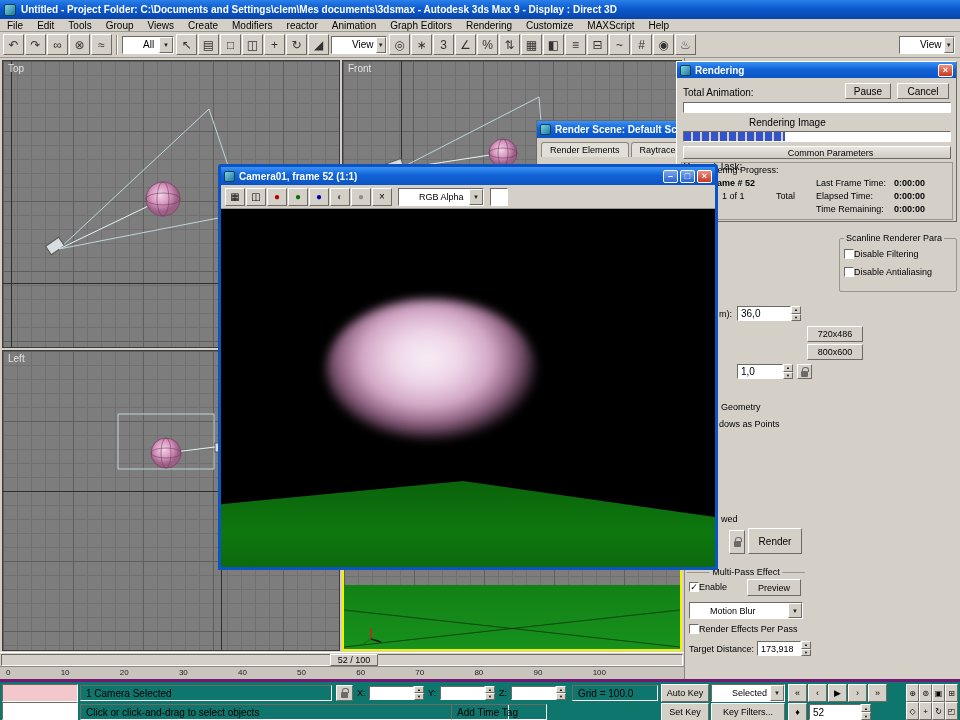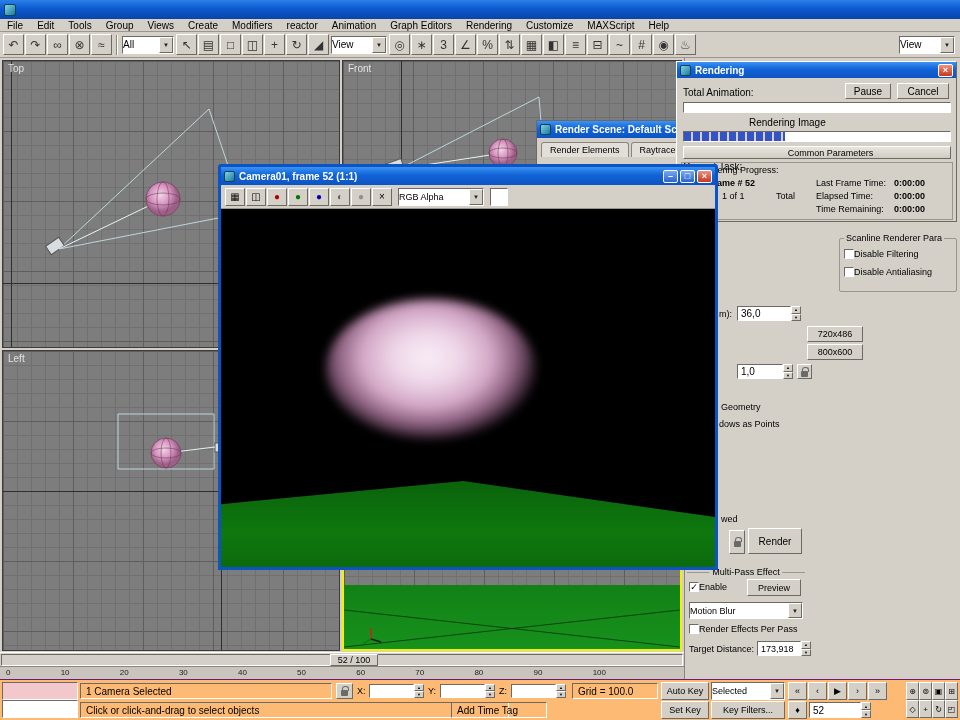--- a/index.html
+++ b/index.html
@@ -12,21 +12,21 @@
 
   
   #titlebar{left:0;top:0;width:960px;height:19px;background:linear-gradient(180deg,#2a80e8 0%,#0d5ad0 45%,#0845a8 100%);color:#fff;display:flex;align-items:center;gap:5px;padding:0 4px;font-weight:bold;font-size:10px;white-space:nowrap;overflow:hidden;}
   .app-icon{width:12px;height:12px;border-radius:2px;background:linear-gradient(135deg,#7fd4e8,#1a7a9a);border:1px solid #0b3f55;flex:0 0 auto;}
   #menubar{left:0;top:19px;width:960px;height:13px;background:#d4d0c8;border-bottom:1px solid #9a968e;display:flex;align-items:center;}
   .menu-item{padding:0 7px;line-height:13px;}
   #toolbar{left:0;top:32px;width:960px;height:26px;background:#d4d0c8;border-bottom:1px solid #9a968e;display:flex;align-items:center;gap:2px;padding:0 3px;}
   .tb-group{display:flex;gap:1px;align-items:center;}
   .tb-btn{width:21px;height:21px;background:#d4d0c8;border:1px solid;border-color:#fff #6d6a64 #6d6a64 #fff;display:inline-flex;align-items:center;justify-content:center;font-size:12px;color:#333;}
   .sep{width:2px;height:20px;border-left:1px solid #8a867e;border-right:1px solid #fff;margin:0 2px;}
-  .dd{display:flex;align-items:center;background:#fff;border:1px solid;border-color:#6d6a64 #fff #fff #6d6a64;height:18px;padding-left:0;gap:2px;}
+  .dd{display:flex;align-items:center;background:#fff;border:1px solid;border-color:#6d6a64 #fff #fff #6d6a64;height:18px;padding-left:20px;gap:2px;}
   .dda{width:14px;height:100%;margin-left:auto;background:#d4d0c8;border:1px solid;border-color:#fff #6d6a64 #6d6a64 #fff;display:flex;align-items:center;justify-content:center;}
   .dda::before{content:"▼";font-size:6px;color:#222;}
 
   
   .vp{position:absolute;background-color:#7d7d7d;border:1px solid #3c3c3c;
       background-image:linear-gradient(to right,#5e5e5e 1px,transparent 1px),linear-gradient(to bottom,#5e5e5e 1px,transparent 1px),linear-gradient(to right,#707070 1px,transparent 1px),linear-gradient(to bottom,#707070 1px,transparent 1px);
       background-size:70px 70px,70px 70px,14px 14px,14px 14px;overflow:hidden;}
   .vp-label{position:absolute;top:2px;left:5px;color:#e2e2e2;font-size:10px;z-index:2;}
   .axis-h{position:absolute;left:0;right:0;height:1px;background:#2e2e2e;}
   .axis-v{position:absolute;top:0;bottom:0;width:1px;background:#2e2e2e;}
@@ -74,31 +74,32 @@
   #cam-toolbar{height:24px;background:#d4d0c8;display:flex;align-items:center;gap:2px;padding:0 4px;border-bottom:1px solid #9a968e;}
   .cam-btn{width:20px;height:18px;background:#d4d0c8;border:1px solid;border-color:#fff #6d6a64 #6d6a64 #fff;display:inline-flex;align-items:center;justify-content:center;font-size:10px;}
   #cam-image{position:relative;width:494px;height:358px;background:#000;overflow:hidden;}
   #blob{position:absolute;left:105px;top:90px;width:210px;height:140px;border-radius:50%;
         background:radial-gradient(ellipse at 48% 42%,#f8eef6 0%,#eed6e8 22%,#d3a8c6 42%,#8a5f7e 58%,rgba(52,32,48,0.55) 72%,rgba(0,0,0,0) 80%);
         filter:blur(5px);}
   #ground{position:absolute;left:0;bottom:0;width:494px;height:86px;background:linear-gradient(180deg,#0b630b,#0e780e 60%,#0c6a0c);
           clip-path:polygon(0% 100%,0% 27%,49% 0%,100% 42%,100% 100%);}
 
   
-  #statusbar{left:0;top:679px;width:960px;height:41px;background:#fdba74;border-top:1px solid #701a75;z-index:5;}
+  #statusbar{left:0;top:679px;width:960px;height:41px;background:#0f766e;border-top:3px solid #701a75;z-index:5;}
   .sbox{display:inline-flex;align-items:center;padding:0 5px;}
   .t-btn,.n-btn{width:19px;height:18px;background:#d4d0c8;border:1px solid;border-color:#fff #6d6a64 #6d6a64 #fff;display:inline-flex;align-items:center;justify-content:center;font-size:9px;}
   .n-btn{width:13px;font-size:8px;}
   .coord-label{font-size:9px;}
 </style>
 </head>
 <body>
 
 <div class="abs" id="titlebar">
   <span class="app-icon"></span>
+  <span>Untitled   - Project Folder: C:\Documents and Settings\clem\Mes documents\3dsmax   - Autodesk 3ds Max 9   - Display : Direct 3D</span>
 </div>
 
 <div class="abs" id="menubar">
     <span class="menu-item">File</span>
     <span class="menu-item">Edit</span>
     <span class="menu-item">Tools</span>
     <span class="menu-item">Group</span>
     <span class="menu-item">Views</span>
     <span class="menu-item">Create</span>
     <span class="menu-item">Modifiers</span>

